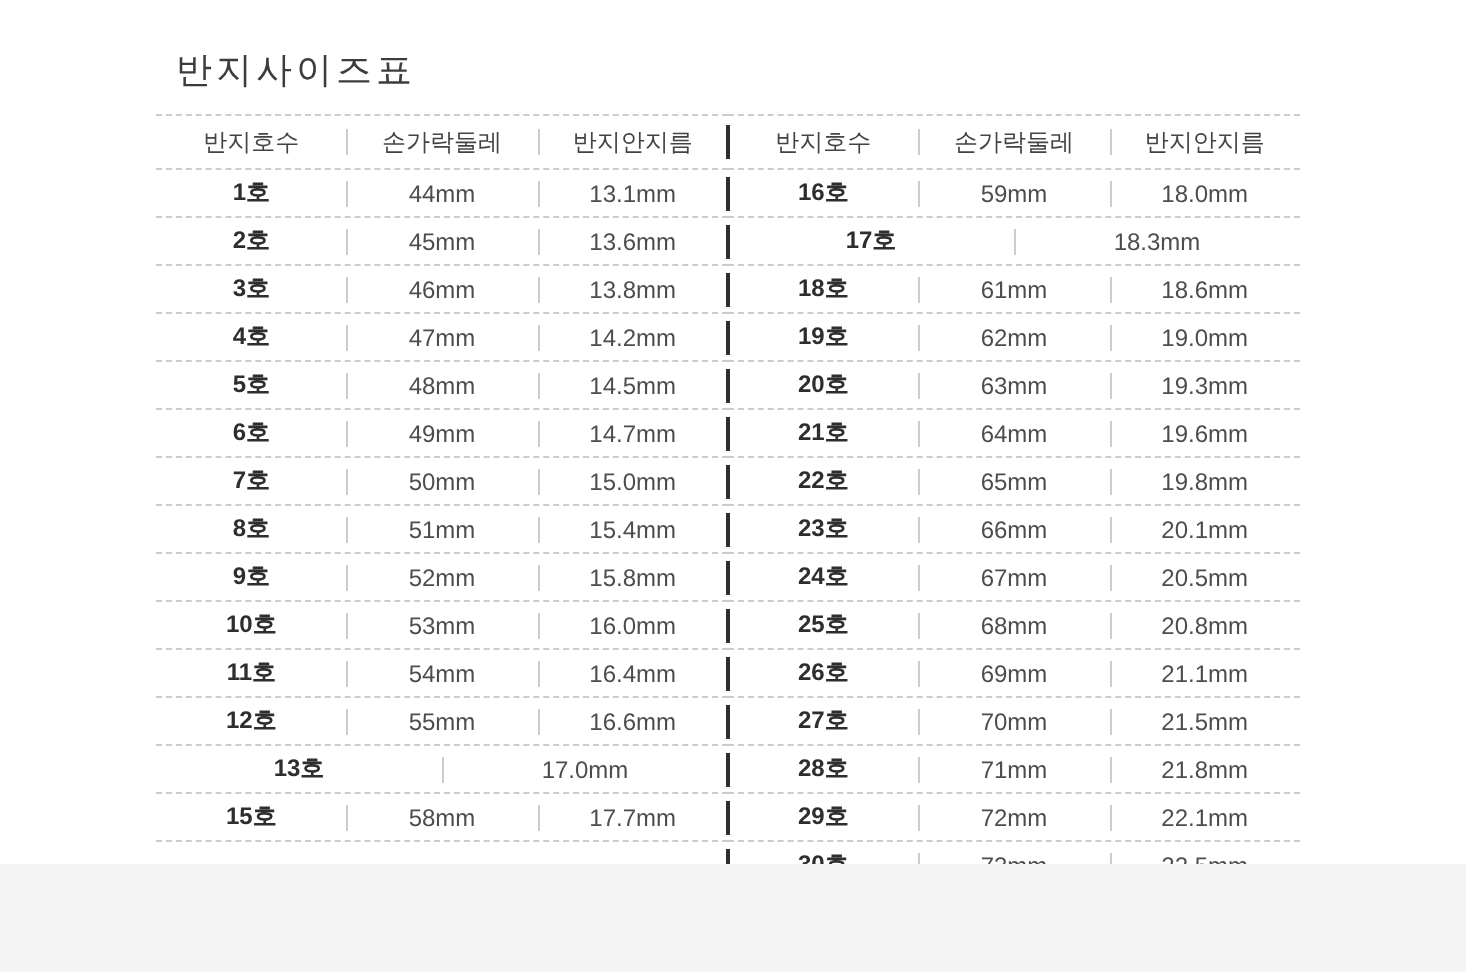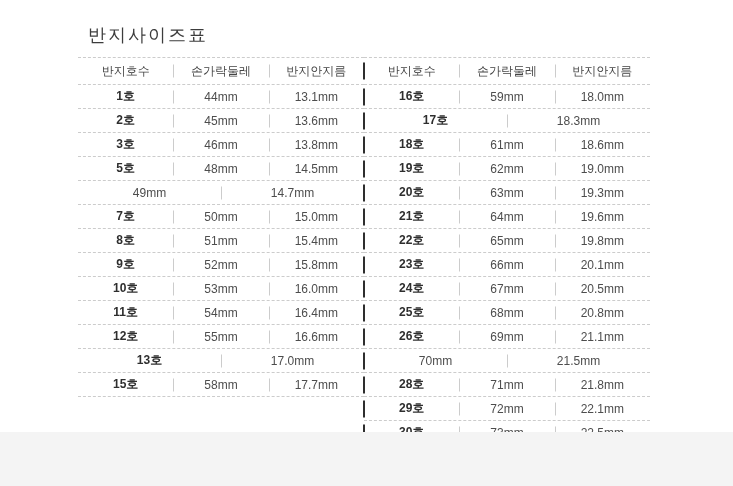--- a/index.html
+++ b/index.html
@@ -124,25 +124,31 @@
           <div class="cell size-cell">2호</div>
           <div class="cell">45mm</div>
           <div class="cell">13.6mm</div>
         </div>
         <div class="row">
           <div class="cell size-cell">3호</div>
           <div class="cell">46mm</div>
           <div class="cell">13.8mm</div>
         </div>
         <div class="row">
+          <div class="cell size-cell">4호</div>
+          <div class="cell">47mm</div>
+          <div class="cell">14.2mm</div>
+        </div>
+        <div class="row">
           <div class="cell size-cell">5호</div>
           <div class="cell">48mm</div>
           <div class="cell">14.5mm</div>
         </div>
         <div class="row">
+          <div class="cell size-cell">6호</div>
           <div class="cell">49mm</div>
           <div class="cell">14.7mm</div>
         </div>
         <div class="row">
           <div class="cell size-cell">7호</div>
           <div class="cell">50mm</div>
           <div class="cell">15.0mm</div>
         </div>
         <div class="row">
           <div class="cell size-cell">8호</div>
@@ -233,20 +239,21 @@
           <div class="cell size-cell">25호</div>
           <div class="cell">68mm</div>
           <div class="cell">20.8mm</div>
         </div>
         <div class="row">
           <div class="cell size-cell">26호</div>
           <div class="cell">69mm</div>
           <div class="cell">21.1mm</div>
         </div>
         <div class="row">
+          <div class="cell size-cell">27호</div>
           <div class="cell">70mm</div>
           <div class="cell">21.5mm</div>
         </div>
         <div class="row">
           <div class="cell size-cell">28호</div>
           <div class="cell">71mm</div>
           <div class="cell">21.8mm</div>
         </div>
         <div class="row">
           <div class="cell size-cell">29호</div>

